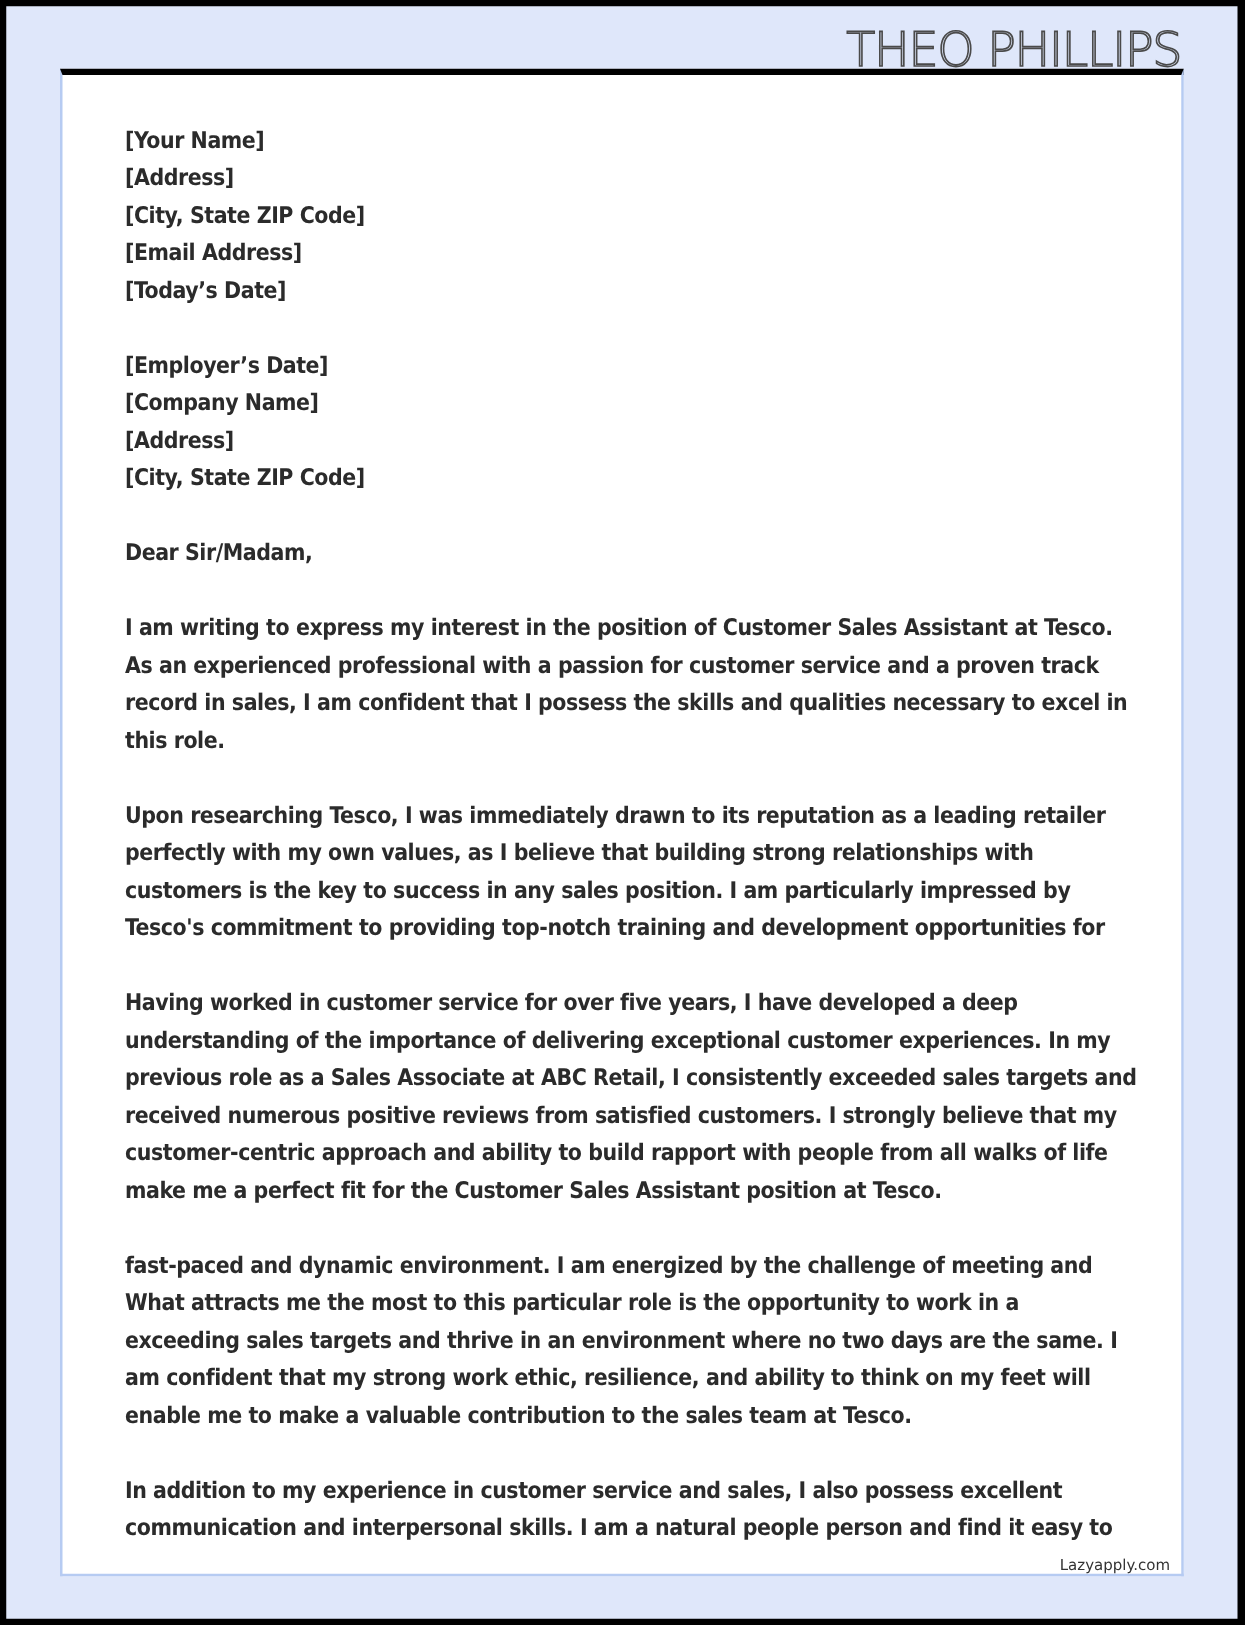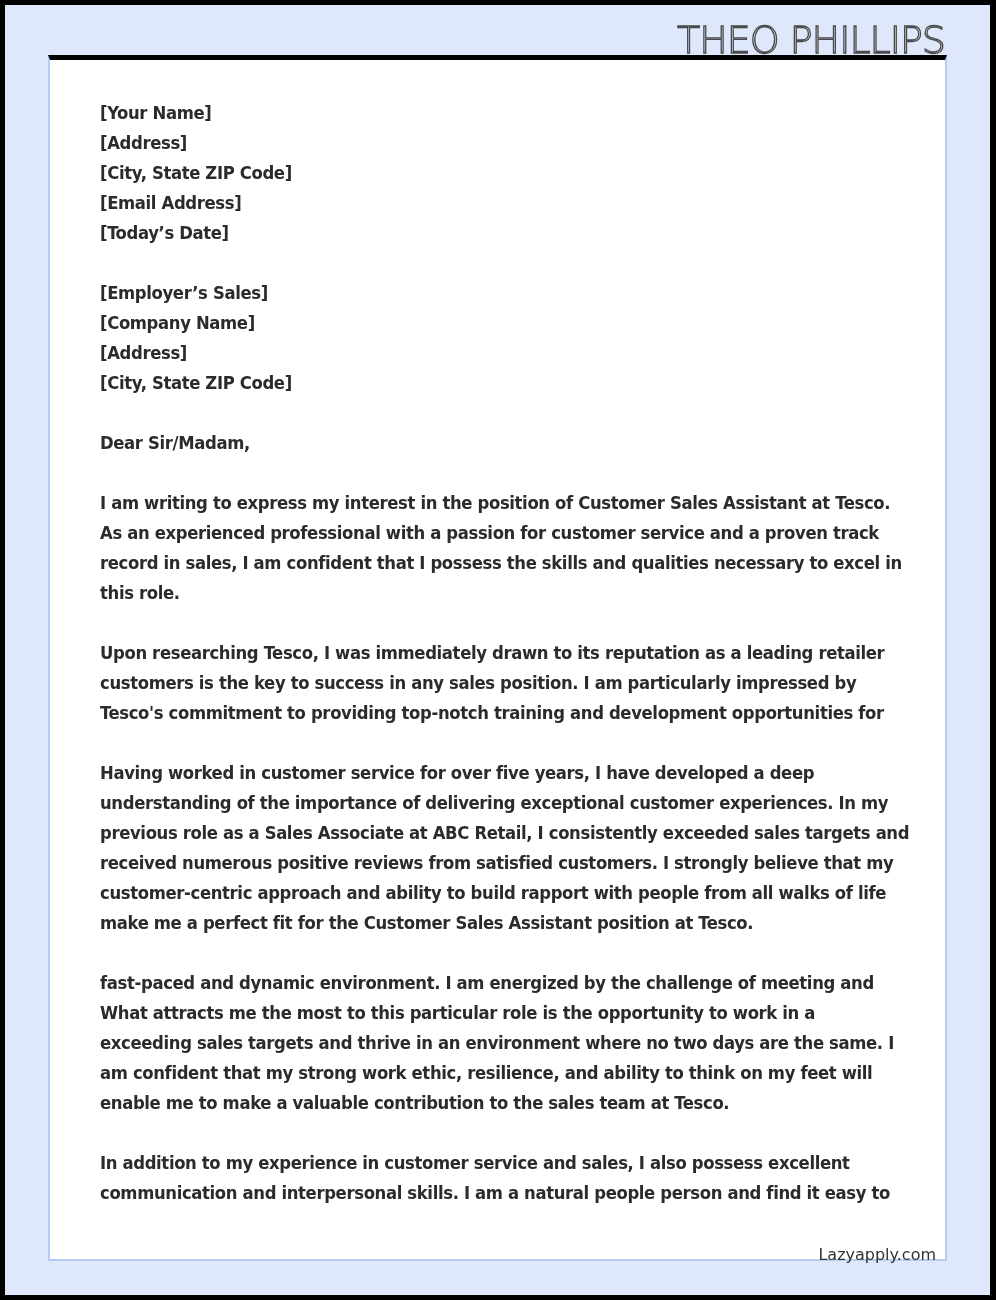--- a/index.html
+++ b/index.html
@@ -49,21 +49,21 @@
     font-stretch: condensed;
     letter-spacing: -0.35px;
     z-index: 2;
     font-weight: bold;
   }
   .letter .line { display: block; height: 30px; white-space: nowrap; }
   .letter .gap { display: block; height: 30px; }
   .watermark {
     position: absolute;
     right: 54px; top: 1240px;
-    font-size: 16px;
+    font-size: 12px;
     color: #333;
     z-index: 3;
     font-family: "DejaVu Sans", sans-serif;
   }
 </style>
 </head>
 <body>
 
 <div class="frame">
   <div class="name-heading">THEO PHILLIPS</div>
@@ -73,39 +73,40 @@
   <div class="letter">
     <div>
       <span class="line">[Your Name]</span>
       <span class="line">[Address]</span>
       <span class="line">[City, State ZIP Code]</span>
       <span class="line">[Email Address]</span>
       <span class="line">[Today’s Date]</span>
     </div>
     <span class="gap"></span>
     <div>
-      <span class="line">[Employer’s Sales]</span>
+      <span class="line">[Employer’s Date]</span>
       <span class="line">[Company Name]</span>
       <span class="line">[Address]</span>
       <span class="line">[City, State ZIP Code]</span>
     </div>
     <span class="gap"></span>
     <span class="line">Dear Sir/Madam,</span>
     <span class="gap"></span>
 
     <div>
       <span class="line">I am writing to express my interest in the position of Customer Sales Assistant at Tesco.</span>
       <span class="line">As an experienced professional with a passion for customer service and a proven track</span>
       <span class="line">record in sales, I am confident that I possess the skills and qualities necessary to excel in</span>
       <span class="line">this role.</span>
     </div>
     <span class="gap"></span>
 
     <div>
       <span class="line">Upon researching Tesco, I was immediately drawn to its reputation as a leading retailer</span>
+      <span class="line">perfectly with my own values, as I believe that building strong relationships with</span>
       <span class="line">customers is the key to success in any sales position. I am particularly impressed by</span>
       <span class="line">Tesco's commitment to providing top-notch training and development opportunities for</span>
     </div>
     <span class="gap"></span>
 
     <div>
       <span class="line">Having worked in customer service for over five years, I have developed a deep</span>
       <span class="line">understanding of the importance of delivering exceptional customer experiences. In my</span>
       <span class="line">previous role as a Sales Associate at ABC Retail, I consistently exceeded sales targets and</span>
       <span class="line">received numerous positive reviews from satisfied customers. I strongly believe that my</span>

